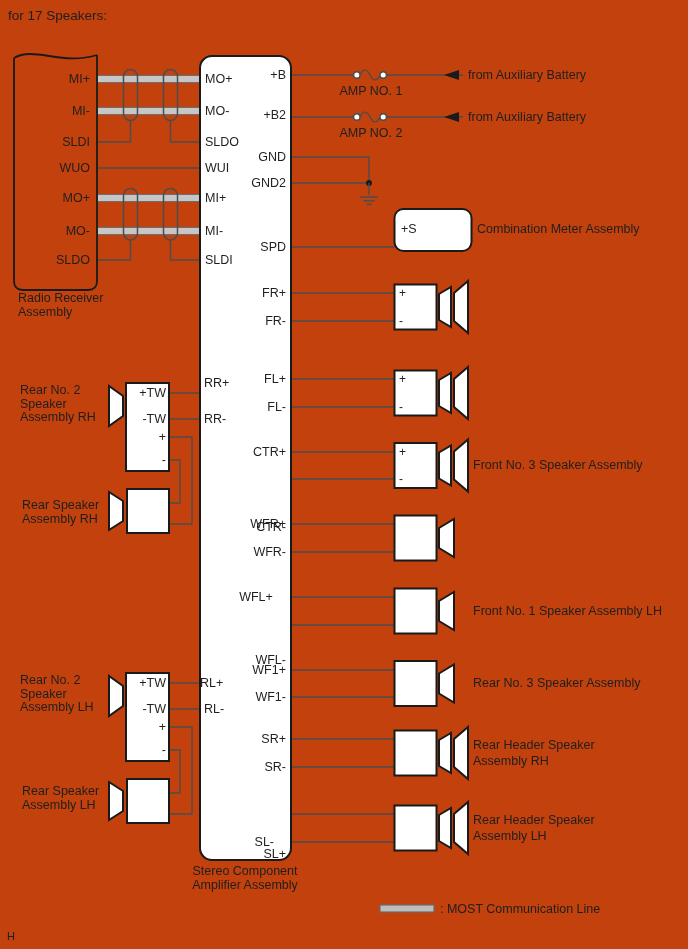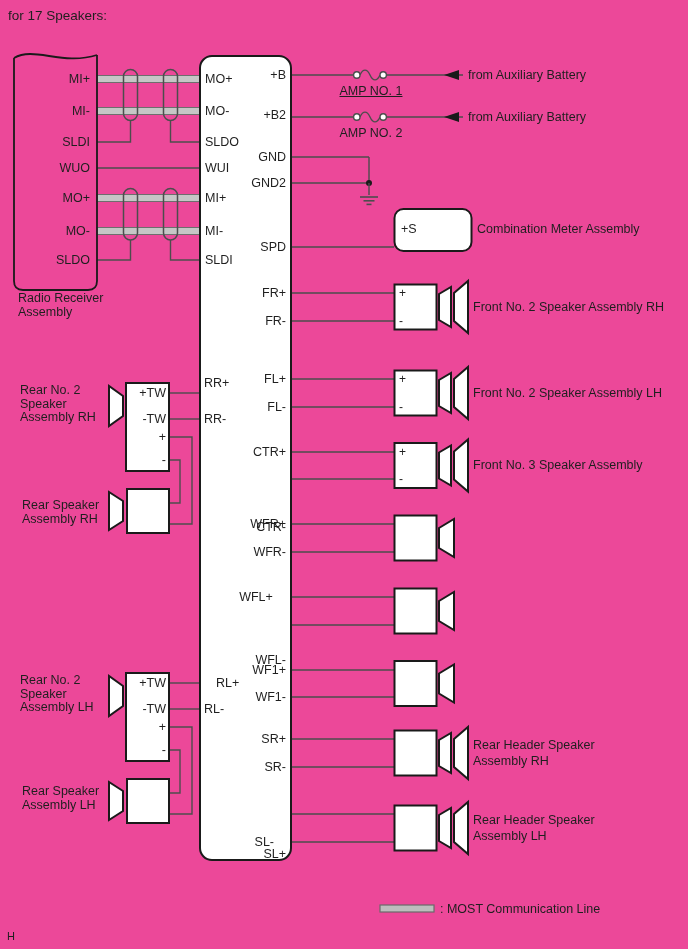--- a/index.html
+++ b/index.html
@@ -1,16 +1,16 @@
 <!DOCTYPE html>
 <html><head>
 <meta charset="utf-8">
 <style>
   html,body{margin:0;padding:0;background:#fff;}
-  .stage{position:relative;width:688px;height:949px;background:#ec4899;overflow:hidden;
+  .stage{position:relative;width:688px;height:949px;background:#c2410c;overflow:hidden;
          font-family:"Liberation Sans",sans-serif;}
   .stage svg{position:absolute;left:0;top:0;}
   .lbl{position:absolute;font-size:12.5px;line-height:16px;color:#1f1f1f;white-space:nowrap;}
   .r{text-align:right;}
   .c{text-align:center;}
   .ml{white-space:normal;line-height:13.5px;}
   .ml span{display:block;}
   .lh16 span{display:block;line-height:16px;}
   .sm{font-size:12px;}
   .title{font-size:13.5px;}
@@ -197,21 +197,21 @@
 <div class="lbl" style="left:205px;top:71px;">MO+</div>
 <div class="lbl" style="left:205px;top:103px;">MO-</div>
 <div class="lbl" style="left:205px;top:134px;">SLDO</div>
 <div class="lbl" style="left:205px;top:160px;">WUI</div>
 <div class="lbl" style="left:205px;top:190px;">MI+</div>
 <div class="lbl" style="left:205px;top:223px;">MI-</div>
 <div class="lbl" style="left:205px;top:252px;">SLDI</div>
 
 <div class="lbl" style="left:204px;top:375px;">RR+</div>
 <div class="lbl" style="left:204px;top:411px;">RR-</div>
-<div class="lbl" style="left:216px;top:675px;text-align:right;">RL+</div>
+<div class="lbl" style="left:200px;top:675px;text-align:right;">RL+</div>
 <div class="lbl" style="left:204px;top:701px;">RL-</div>
 
 <div class="lbl r" style="left:226px;top:67px;width:60px;">+B</div>
 <div class="lbl r" style="left:226px;top:107px;width:60px;">+B2</div>
 <div class="lbl r" style="left:226px;top:149px;width:60px;">GND</div>
 <div class="lbl r" style="left:226px;top:175px;width:60px;">GND2</div>
 <div class="lbl r" style="left:226px;top:239px;width:60px;">SPD</div>
 <div class="lbl r" style="left:226px;top:285px;width:60px;">FR+</div>
 <div class="lbl r" style="left:226px;top:313px;width:60px;">FR-</div>
 <div class="lbl r" style="left:226px;top:371px;width:60px;">FL+</div>
@@ -222,38 +222,38 @@
 <div class="lbl r" style="left:226px;top:544px;width:60px;">WFR-</div>
 <div class="lbl r" style="left:226px;top:589px;width:60px;text-align:center;">WFL+</div>
 <div class="lbl r" style="left:226px;top:617px;width:60px;margin-top:35px;">WFL-</div>
 <div class="lbl r" style="left:226px;top:662px;width:60px;">WF1+</div>
 <div class="lbl r" style="left:226px;top:689px;width:60px;">WF1-</div>
 <div class="lbl r" style="left:226px;top:731px;width:60px;">SR+</div>
 <div class="lbl r" style="left:226px;top:759px;width:60px;">SR-</div>
 <div class="lbl r" style="left:226px;top:806px;width:60px;margin-top:40px;">SL+</div>
 <div class="lbl r" style="left:214px;top:834px;width:60px;">SL-</div>
 
-<div class="lbl c" style="left:331px;top:83px;width:80px;text-decoration:underline;">AMP NO. 1</div>
+<div class="lbl c" style="left:331px;top:83px;width:80px;">AMP NO. 1</div>
 <div class="lbl c" style="left:331px;top:125px;width:80px;">AMP NO. 2</div>
 <div class="lbl" style="left:468px;top:67px;">from Auxiliary Battery</div>
 <div class="lbl" style="left:468px;top:109px;">from Auxiliary Battery</div>
 
 <div class="lbl" style="left:401px;top:221px;">+S</div>
 <div class="lbl" style="left:477px;top:221px;">Combination Meter Assembly</div>
 
 <div class="lbl sm" style="left:399px;top:285px;">+</div>
 <div class="lbl sm" style="left:399px;top:313px;">-</div>
 <div class="lbl sm" style="left:399px;top:371px;">+</div>
 <div class="lbl sm" style="left:399px;top:399px;">-</div>
 <div class="lbl sm" style="left:399px;top:444px;">+</div>
 <div class="lbl sm" style="left:399px;top:471px;">-</div>
 
-<div class="lbl" style="left:473px;top:299px;">Front No. 2 Speaker Assembly RH</div>
-<div class="lbl" style="left:473px;top:385px;">Front No. 2 Speaker Assembly LH</div>
 <div class="lbl" style="left:473px;top:457px;">Front No. 3 Speaker Assembly</div>
+<div class="lbl" style="left:473px;top:603px;">Front No. 1 Speaker Assembly LH</div>
+<div class="lbl" style="left:473px;top:675px;">Rear No. 3 Speaker Assembly</div>
 <div class="lbl lh16" style="left:473px;top:737px;">
   <span>Rear Header Speaker</span>
   <span>Assembly RH</span>
 </div>
 <div class="lbl lh16" style="left:473px;top:812px;">
   <span>Rear Header Speaker</span>
   <span>Assembly LH</span>
 </div>
 
 <div class="lbl r" style="left:122px;top:385px;width:44px;">+TW</div>
@@ -278,18 +278,22 @@
 <div class="lbl ml" style="left:20px;top:674px;">
   <span>Rear No. 2</span>
   <span>Speaker</span>
   <span>Assembly LH</span>
 </div>
 <div class="lbl ml" style="left:22px;top:784px;line-height:14px;">
   <span>Rear Speaker</span>
   <span>Assembly LH</span>
 </div>
 
+<div class="lbl ml c" style="left:170px;top:864px;width:150px;line-height:14px;">
+  <span>Stereo Component</span>
+  <span>Amplifier Assembly</span>
+</div>
 
 <div class="lbl" style="left:440px;top:901px;">: MOST Communication Line</div>
 
 <div class="lbl marker" style="left:7px;top:928px;">H</div>
 
 </div>
 
 </body></html>

